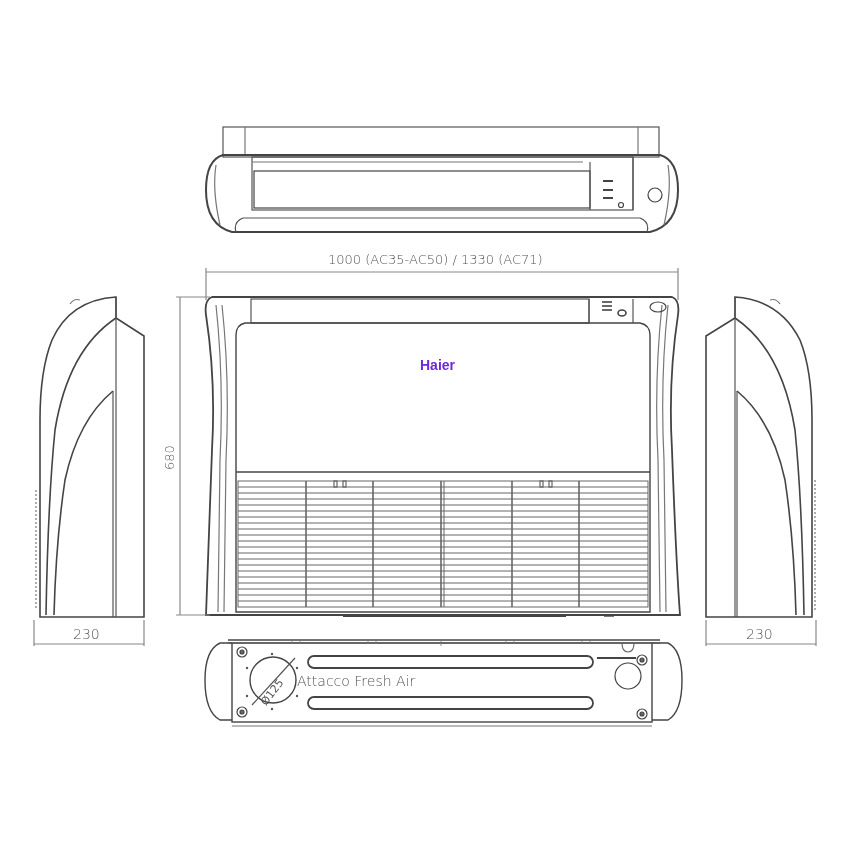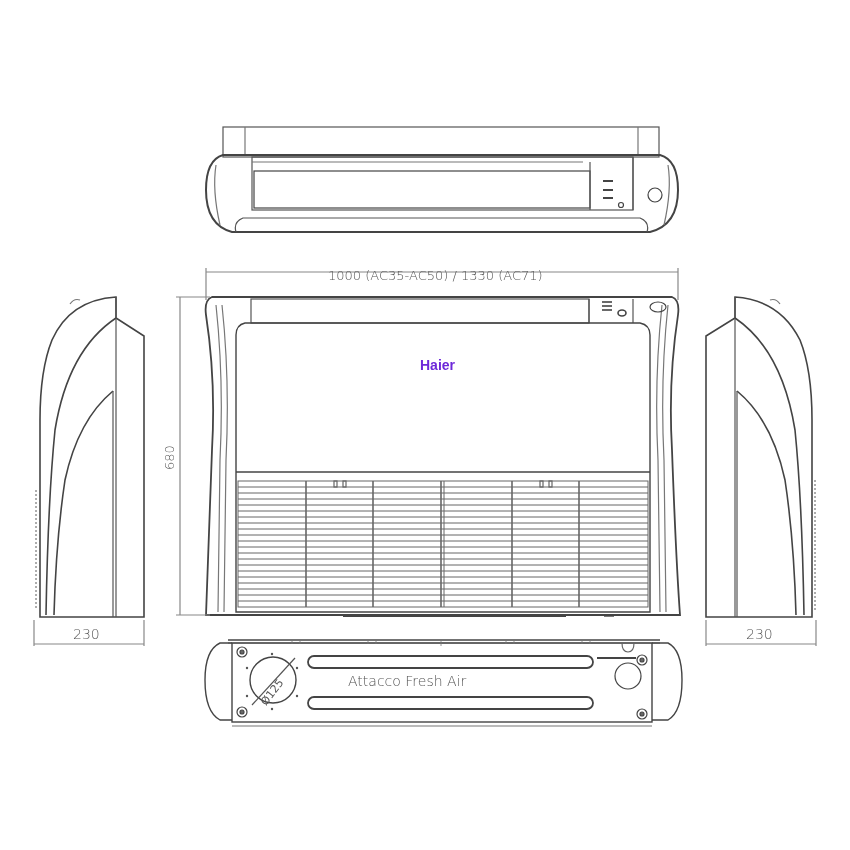--- a/index.html
+++ b/index.html
@@ -168,20 +168,20 @@
           <line x1="376" y1="640" x2="376" y2="644"></line>
       <line x1="441" y1="640" x2="441" y2="646"></line>
       <line x1="506" y1="640" x2="506" y2="644"></line>
           <line x1="514" y1="640" x2="514" y2="644"></line>
       <line x1="582" y1="640" x2="582" y2="644"></line>
           <line x1="590" y1="640" x2="590" y2="644"></line>
     </g>
   </g>
 </svg>
 
-  <div class="dim-label" style="left:328px;top:268px;">1000 (AC35-AC50) / 1330 (AC71)</div>
+  <div class="dim-label" style="left:328px;top:252px;">1000 (AC35-AC50) / 1330 (AC71)</div>
   <div class="dim-label" style="left:162px;top:470px;transform:rotate(-90deg);transform-origin:left top;">680</div>
   <div class="dim-label" style="left:73px;top:626px;font-size:14px;">230</div>
   <div class="dim-label" style="left:746px;top:626px;font-size:14px;">230</div>
   <div class="logo" style="left:420px;top:357px;">Haier</div>
-  <div class="fresh" style="left:311px;top:673px;padding-left:37px;">Attacco Fresh Air</div>
+  <div class="fresh" style="left:297px;top:673px;">Attacco Fresh Air</div>
   <div class="dia" style="left:258px;top:700px;">Ø125</div>
 </div>
 
 </body></html>

